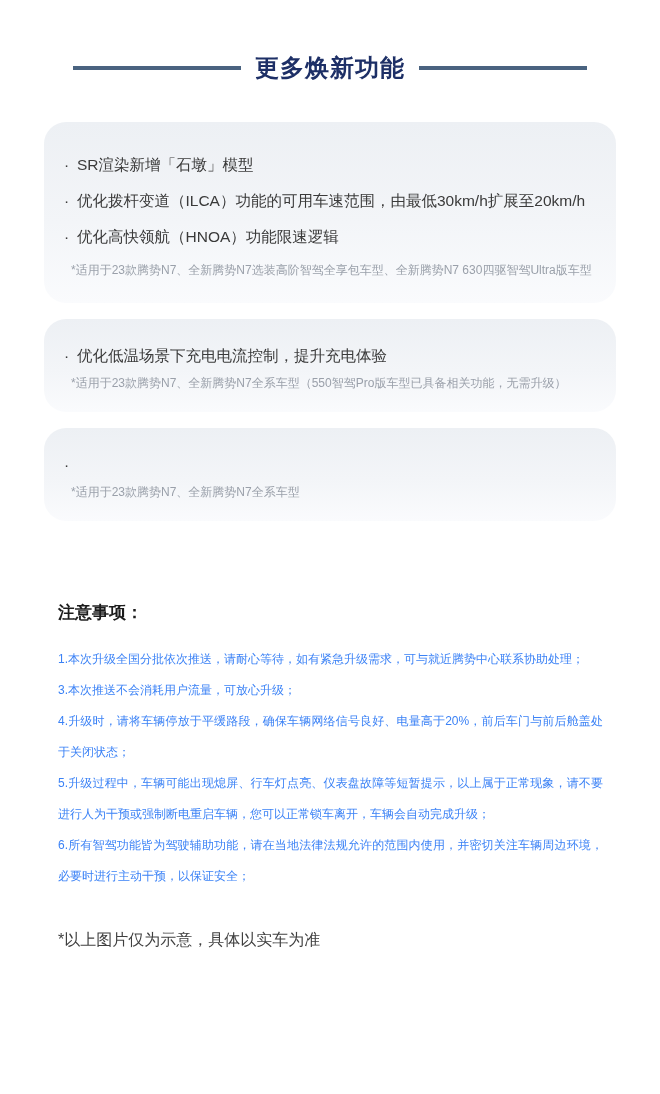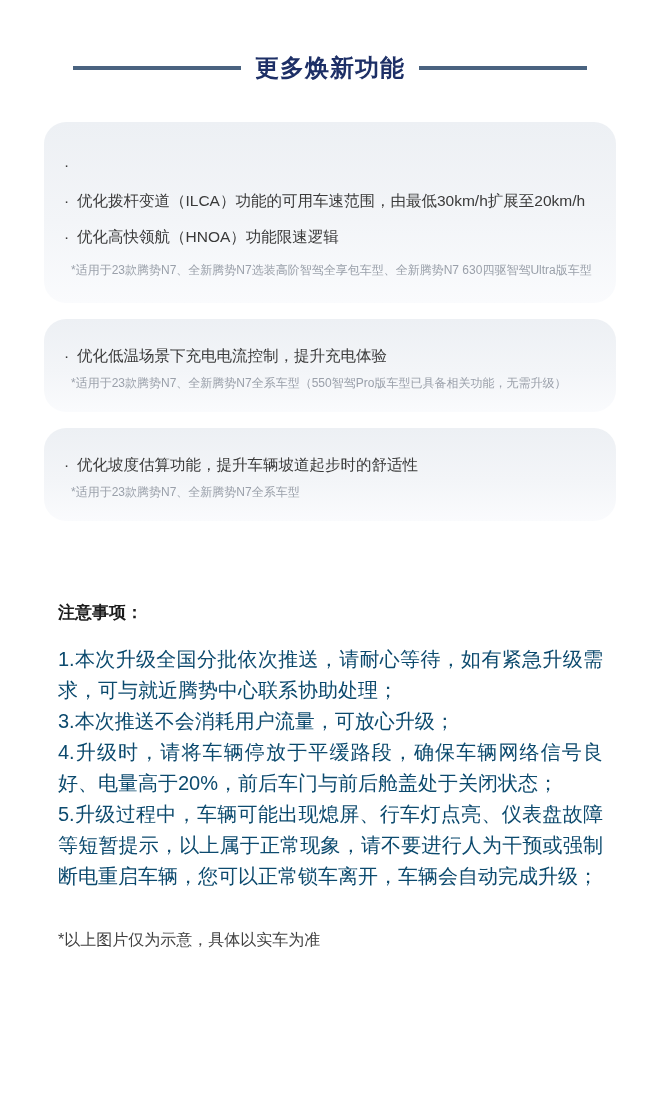--- a/index.html
+++ b/index.html
@@ -72,22 +72,22 @@
 
   
   .notes { margin: 80px 57px 0 58px; }
   .notes-heading {
     font-size: 17px;
     font-weight: bold;
     color: #1c1c1c;
     margin-bottom: 20px;
   }
   .note-item {
-    font-size: 20px;
-    color: #0c4a6e;
+    font-size: 12px;
+    color: #3b82f6;
     line-height: 31px;
     text-align: justify;
   }
   .disclaimer {
     font-size: 16px;
     color: #3f3f3f;
     line-height: 31px;
     margin-top: 32px;
   }
 </style>
@@ -98,20 +98,21 @@
   <div class="dline"></div>
   <div class="page-title">更多焕新功能</div>
   <div class="dline"></div>
 </div>
 
 <div class="cards">
 
   <div class="card">
     <div class="bullet">
       <span class="dot">·</span>
+      <span>SR渲染新增「石墩」模型</span>
     </div>
     <div class="bullet">
       <span class="dot">·</span>
       <span>优化拨杆变道（ILCA）功能的可用车速范围，由最低30km/h扩展至20km/h</span>
     </div>
     <div class="bullet">
       <span class="dot">·</span>
       <span>优化高快领航（HNOA）功能限速逻辑</span>
     </div>
     <div class="footnote">*适用于23款腾势N7、全新腾势N7选装高阶智驾全享包车型、全新腾势N7 630四驱智驾Ultra版车型</div>
@@ -121,27 +122,27 @@
     <div class="bullet">
       <span class="dot">·</span>
       <span>优化低温场景下充电电流控制，提升充电体验</span>
     </div>
     <div class="footnote">*适用于23款腾势N7、全新腾势N7全系车型（550智驾Pro版车型已具备相关功能，无需升级）</div>
   </div>
 
   <div class="card small">
     <div class="bullet">
       <span class="dot">·</span>
-      <span>优化坡度估算功能，提升车辆坡道起步时的舒适性</span>
     </div>
     <div class="footnote">*适用于23款腾势N7、全新腾势N7全系车型</div>
   </div>
 
 </div>
 
 <div class="notes">
   <div class="notes-heading">注意事项：</div>
   <p class="note-item">1.本次升级全国分批依次推送，请耐心等待，如有紧急升级需求，可与就近腾势中心联系协助处理；</p>
   <p class="note-item">3.本次推送不会消耗用户流量，可放心升级；</p>
   <p class="note-item">4.升级时，请将车辆停放于平缓路段，确保车辆网络信号良好、电量高于20%，前后车门与前后舱盖处于关闭状态；</p>
   <p class="note-item">5.升级过程中，车辆可能出现熄屏、行车灯点亮、仪表盘故障等短暂提示，以上属于正常现象，请不要进行人为干预或强制断电重启车辆，您可以正常锁车离开，车辆会自动完成升级；</p>
+  <p class="note-item">6.所有智驾功能皆为驾驶辅助功能，请在当地法律法规允许的范围内使用，并密切关注车辆周边环境，必要时进行主动干预，以保证安全；</p>
   <p class="disclaimer">*以上图片仅为示意，具体以实车为准</p>
 </div>
 
 </body></html>

